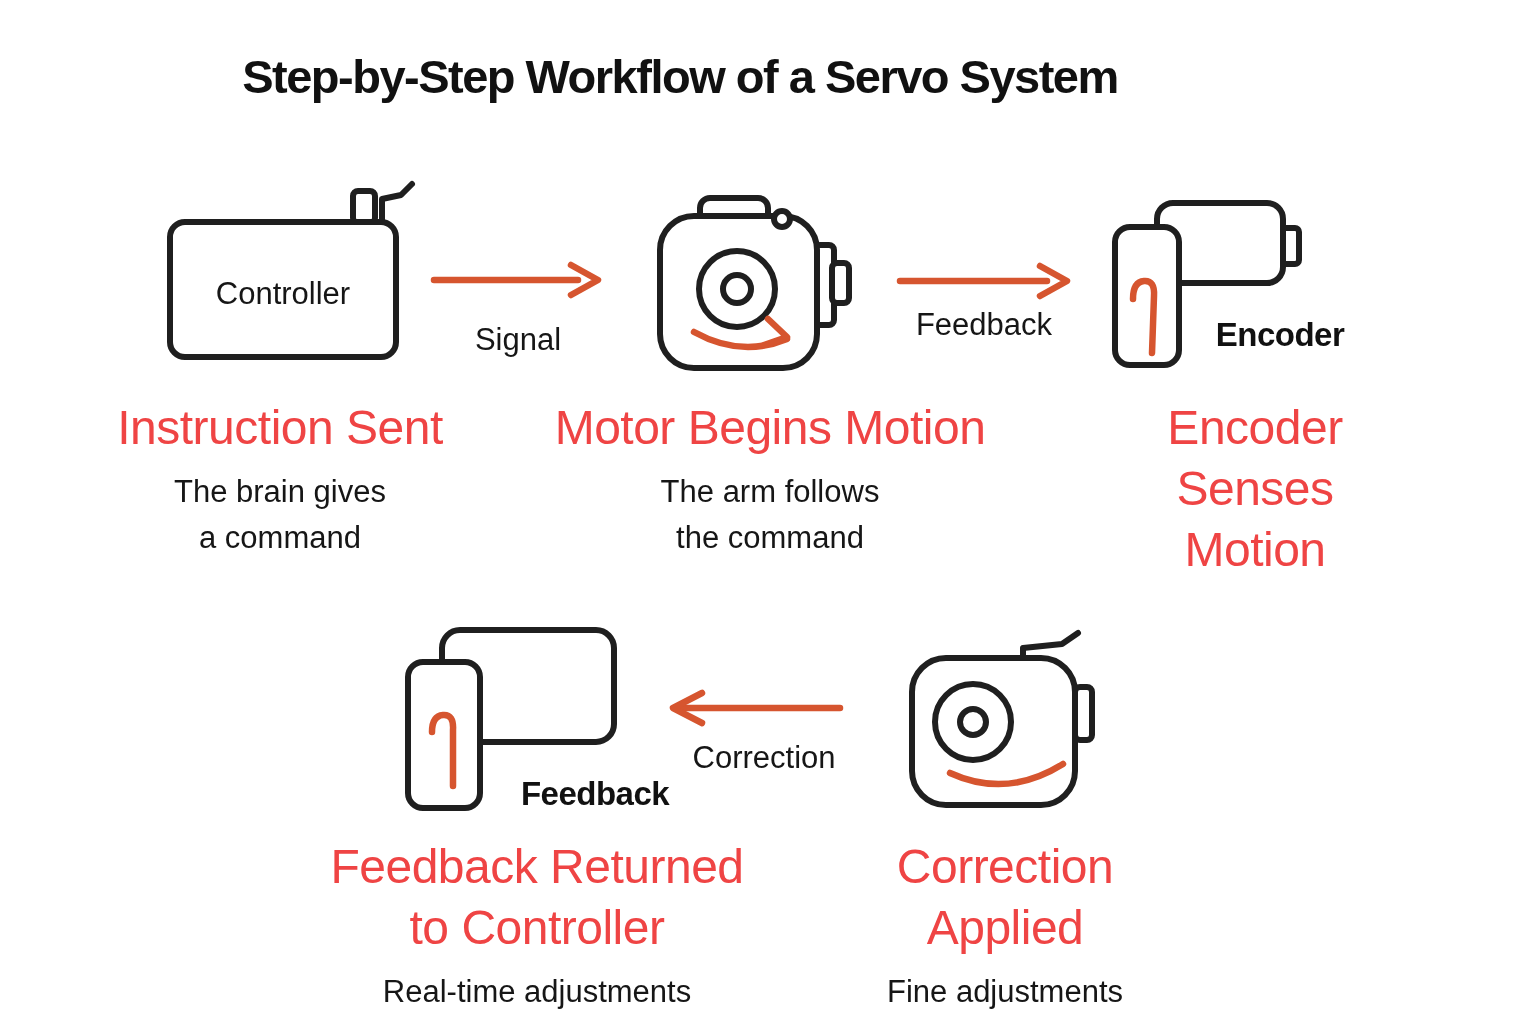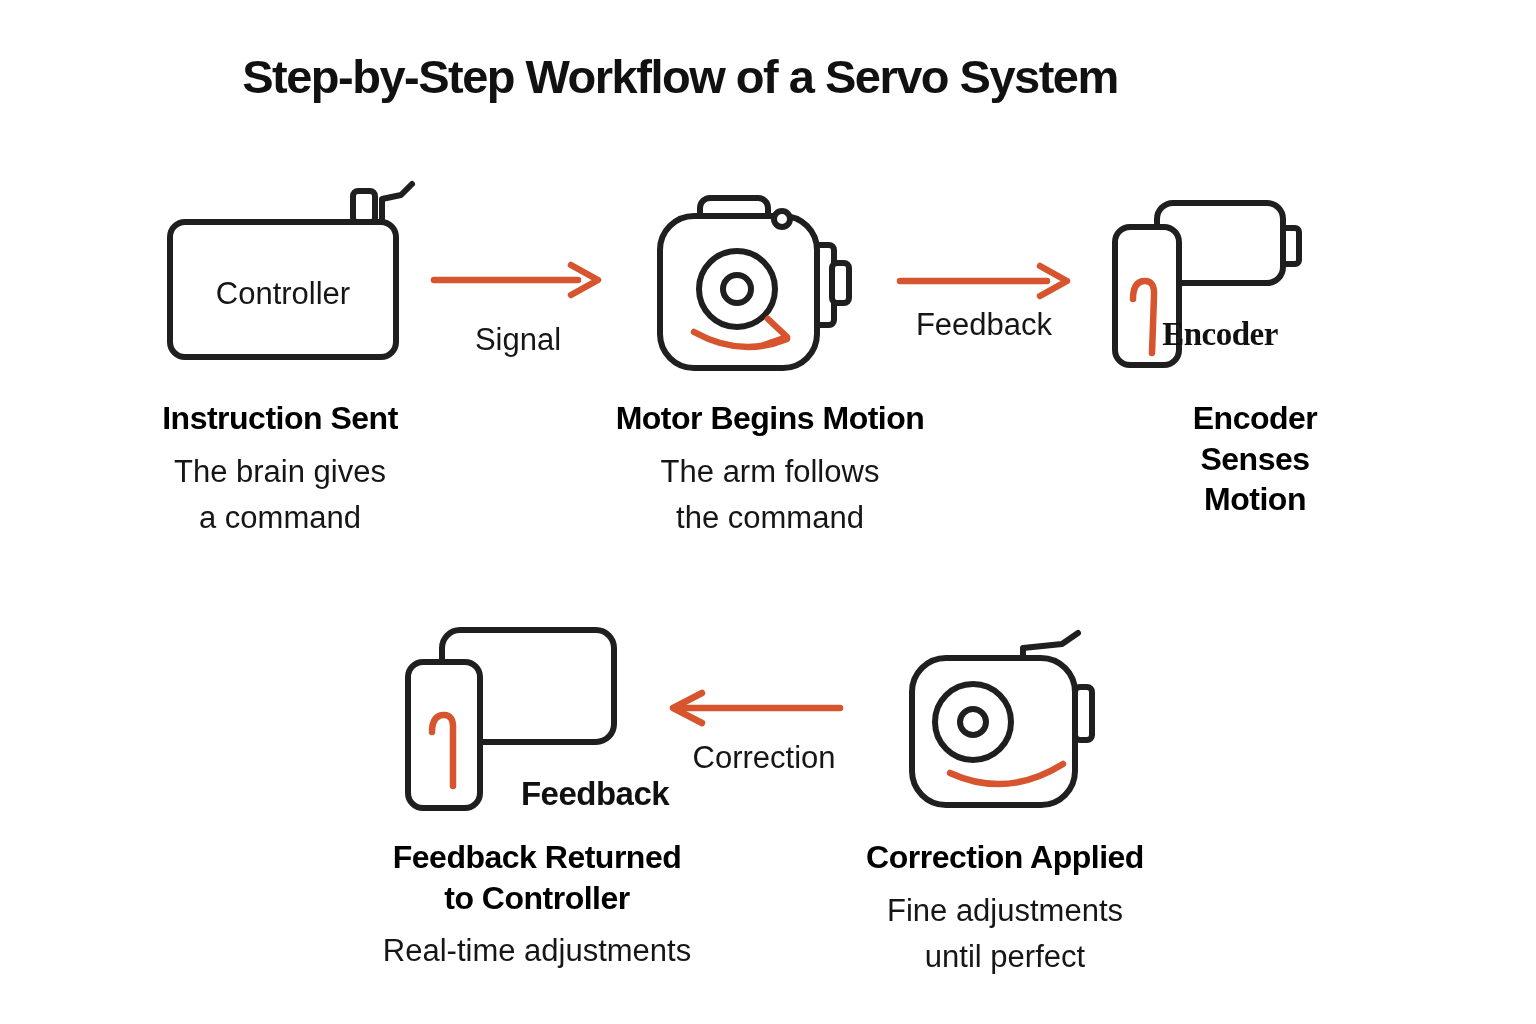--- a/index.html
+++ b/index.html
@@ -9,22 +9,22 @@
     position:relative; width:1360px; height:1024px; background:#fff;
     font-family:"Liberation Sans", sans-serif; color:#121212; overflow:hidden;
   }
   .abs { position:absolute; }
   .title {
     top:49px; left:0; width:100%; text-align:center;
     font-size:47px; font-weight:700; letter-spacing:-1.5px; color:#111;
   }
   .caption { transform:translateX(-50%); text-align:center; }
   .caption .h {
-    font-size:32px; font-weight:700; letter-spacing:-0.5px;
-    line-height:1.27; white-space:pre-line; color:#000000; margin-bottom:10px;
+    font-size:48px; font-weight:400; letter-spacing:-0.5px;
+    line-height:1.27; white-space:pre-line; color:#ef4444; margin-bottom:10px;
   }
   .caption .d {
     font-size:31px; font-weight:400; line-height:1.48;
     white-space:pre-line; color:#161616;
   }
   .flow-label {
     transform:translateX(-50%); font-size:31px; color:#161616; white-space:nowrap;
   }
   .icon-label {
     transform:translateX(-50%); font-size:33px; font-weight:700;
@@ -73,21 +73,21 @@
     <path class="acc" d="M 144 5 L 171 20 L 144 35"></path>
   </svg>
   <div class="abs flow-label" style="left:984px; top:307px;">Feedback</div>
 
   <svg class="abs" style="left:1110px; top:195px;" width="200" height="175" viewBox="0 0 200 175">
     <rect class="fw" x="172" y="33" width="17" height="36" rx="4"></rect>
     <rect class="fw" x="47" y="8" width="126" height="80" rx="16"></rect>
     <rect class="fw" x="5" y="32" width="64" height="138" rx="15"></rect>
     <path class="acc" d="M 23 104 Q 23 87 34 86 Q 45 85 44 101 L 42 158"></path>
   </svg>
-  <div class="abs icon-label" style="left:1220px; top:316px;font-family:Liberation Serif, serif;">Encoder</div>
+  <div class="abs icon-label" style="left:1280px; top:316px;">Encoder</div>
 
   <div class="abs caption" style="left:280px; top:398px;">
     <div class="h">Instruction Sent</div>
     <div class="d">The brain gives
 a command</div>
   </div>
 
   <div class="abs caption" style="left:770px; top:398px;">
     <div class="h">Motor Begins Motion</div>
     <div class="d">The arm follows

